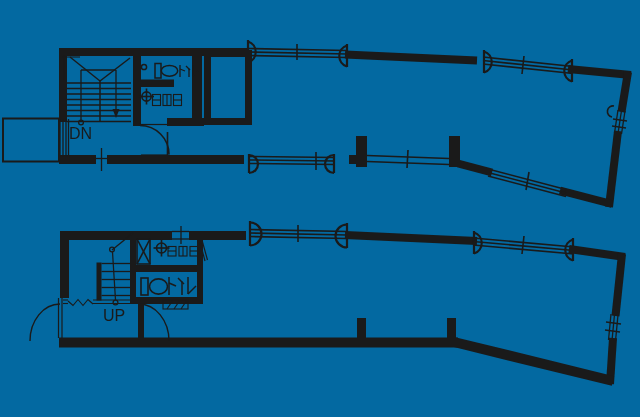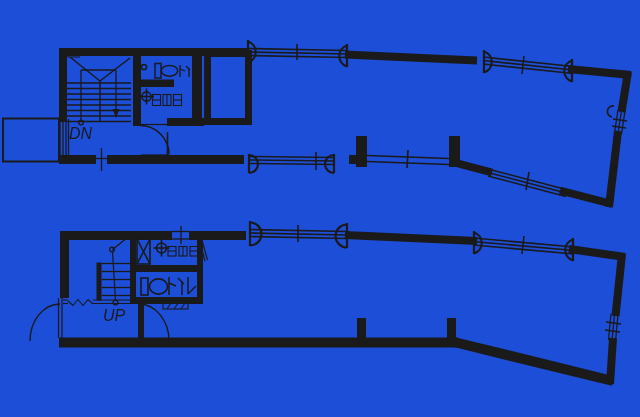--- a/index.html
+++ b/index.html
@@ -1,17 +1,17 @@
 <!DOCTYPE html>
 <html><head>
 <meta charset="utf-8">
 <style>
   html,body{margin:0;padding:0;background:#ffffff;}
-  #page{width:640px;height:417px;position:relative;background:#1d4ed8;overflow:hidden;
-        font-family:"Liberation Sans", sans-serif;font-style:italic;}
+  #page{width:640px;height:417px;position:relative;background:#0369a1;overflow:hidden;
+        font-family:"Liberation Sans", sans-serif;}
   svg{position:absolute;left:0;top:0;}
 </style>
 </head>
 <body>
 <div id="page">
 <svg width="640" height="417" viewBox="0 0 640 417">
 <g stroke="#1a1a1a" fill="none" stroke-linecap="butt">
 
 <line x1="59" y1="52" x2="247" y2="52" stroke-width="8"></line>
 

